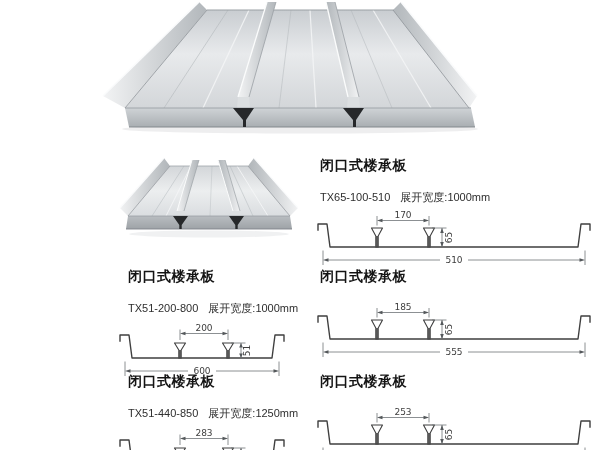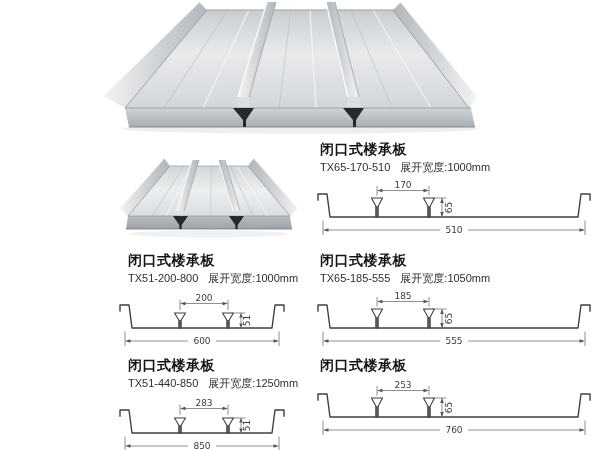--- a/index.html
+++ b/index.html
@@ -1,20 +1,20 @@
 <!DOCTYPE html>
 <html><head>
 <meta charset="utf-8">
 <style>
   html,body{margin:0;padding:0;background:#fff;}
   .canvas{position:relative;width:600px;height:450px;background:#ffffff;overflow:hidden;
           font-family:"Liberation Sans","DejaVu Sans",sans-serif;}
   .hero{position:absolute;}
   .spec{position:absolute;width:286px;}
-  .spec-title{margin:0;font-size:14px;font-weight:bold;color:#141414;letter-spacing:0.5px;line-height:17px;}
+  .spec-title{margin:16px;font-size:14px;font-weight:bold;color:#141414;letter-spacing:0.5px;line-height:17px;}
   .spec-model{margin:2px 0 0 0;font-size:11px;color:#2e2e2e;line-height:14px;white-space:nowrap;}
   .spec-model .expand{margin-left:10px;}
   .col-left .spec-title,.col-left .spec-model{margin-left:12px;}
   .col-right .spec-title,.col-right .spec-model{margin-left:6px;}
   .cross{display:block;margin-top:5px;}
   .profile{fill:none;stroke:#3f3f3f;stroke-width:1.4;stroke-linejoin:round;stroke-linecap:square;}
   .rib{fill:#ffffff;stroke:#3f3f3f;stroke-width:1.1;stroke-linejoin:round;}
   .stem{stroke:#3f3f3f;stroke-width:1.6;}
   .ext,.dim{stroke:#6f7377;stroke-width:0.8;}
   .arr{fill:#54585b;}
@@ -149,21 +149,21 @@
         <line x1="10" y1="64" x2="172" y2="64" stroke="#94999e" stroke-width="0.7"></line>
         <line x1="8" y1="77" x2="174" y2="77" stroke="#7f848a" stroke-width="0.9"></line>
         <path d="M55,64 L70,64 L63.7,73 L63.7,77 L61.3,77 L61.3,73 Z" fill="#26282a"></path>
         <path d="M111,64 L126,64 L119.7,73 L119.7,77 L117.3,77 L117.3,73 Z" fill="#26282a"></path>
       </g>
     </svg>
   </div>
 
   <section class="spec col-right" style="left:314px;top:141px;">
     <h3 class="spec-title">闭口式楼承板</h3>
-    <p class="spec-model"><span>TX65-170-510</span><span class="expand">展开宽度:1000mm</span></p>
+    <p class="spec-model"><span>TX65-100-510</span><span class="expand">展开宽度:1000mm</span></p>
     <svg class="cross" width="280" height="62" viewBox="0 0 280 62">
       <path class="profile" d="M4,21 L4,15 L13,15 L16,38 L264,38 L267,15 L276,15 L276,21"></path>
       <path class="rib" d="M57.5,19 L68.5,19 L64.2,27 L64.2,38 L61.8,38 L61.8,27 Z"></path>
         <line class="stem" x1="63" y1="27" x2="63" y2="38"></line>
       <path class="rib" d="M109.5,19 L120.5,19 L116.2,27 L116.2,38 L113.8,38 L113.8,27 Z"></path>
         <line class="stem" x1="115" y1="27" x2="115" y2="38"></line>
       <line class="ext" x1="63" y1="7" x2="63" y2="16.5"></line>
         <line class="ext" x1="115" y1="7" x2="115" y2="16.5"></line>
       <line class="dim" x1="67.5" y1="11.5" x2="110.5" y2="11.5"></line>
       <polygon class="arr" points="63,11.5 68.5,9.7 68.5,13.3"></polygon>
@@ -209,21 +209,20 @@
       <line class="dim" x1="14" y1="51" x2="72" y2="51"></line>
         <line class="dim" x1="100" y1="51" x2="158" y2="51"></line>
       <polygon class="arr" points="9,51 14.5,49.2 14.5,52.8"></polygon>
         <polygon class="arr" points="163,51 157.5,49.2 157.5,52.8"></polygon>
       <text class="dtxt" x="86" y="53.8" text-anchor="middle">600</text>
     </svg>
   </section>
 
   <section class="spec col-right" style="left:314px;top:252px;">
     <h3 class="spec-title">闭口式楼承板</h3>
-    <p class="spec-model"><span>TX65-185-555</span><span class="expand">展开宽度:1050mm</span></p>
     <svg class="cross" width="280" height="62" viewBox="0 0 280 62">
       <path class="profile" d="M4,21 L4,15 L13,15 L16,38 L264,38 L267,15 L276,15 L276,21"></path>
       <path class="rib" d="M57.5,19 L68.5,19 L64.2,27 L64.2,38 L61.8,38 L61.8,27 Z"></path>
         <line class="stem" x1="63" y1="27" x2="63" y2="38"></line>
       <path class="rib" d="M109.5,19 L120.5,19 L116.2,27 L116.2,38 L113.8,38 L113.8,27 Z"></path>
         <line class="stem" x1="115" y1="27" x2="115" y2="38"></line>
       <line class="ext" x1="63" y1="7" x2="63" y2="16.5"></line>
         <line class="ext" x1="115" y1="7" x2="115" y2="16.5"></line>
       <line class="dim" x1="67.5" y1="11.5" x2="110.5" y2="11.5"></line>
       <polygon class="arr" points="63,11.5 68.5,9.7 68.5,13.3"></polygon>

